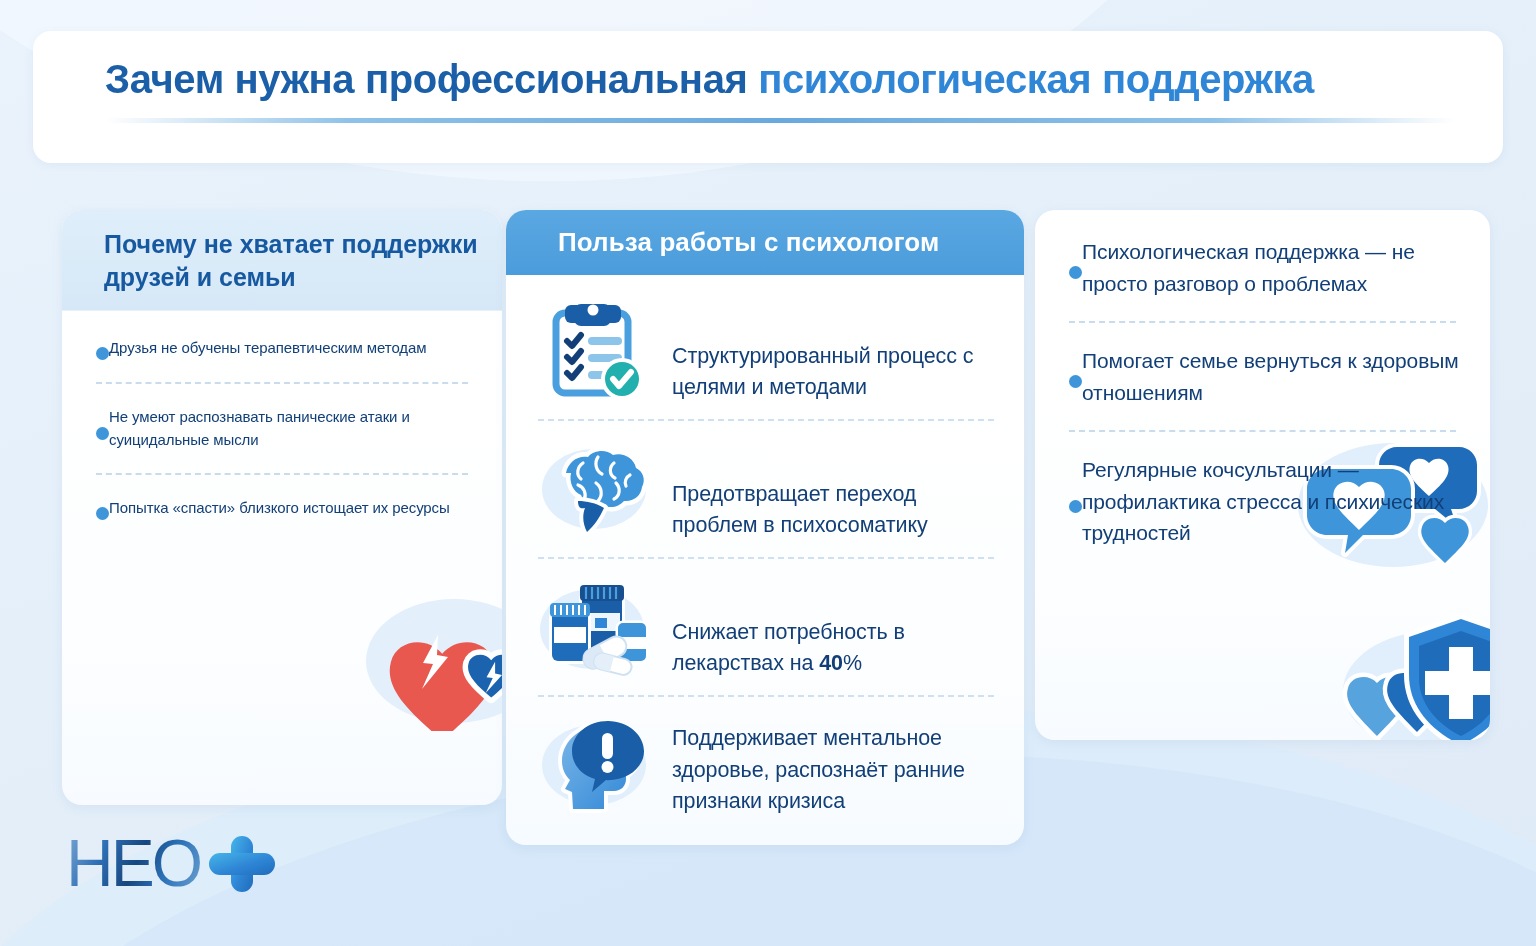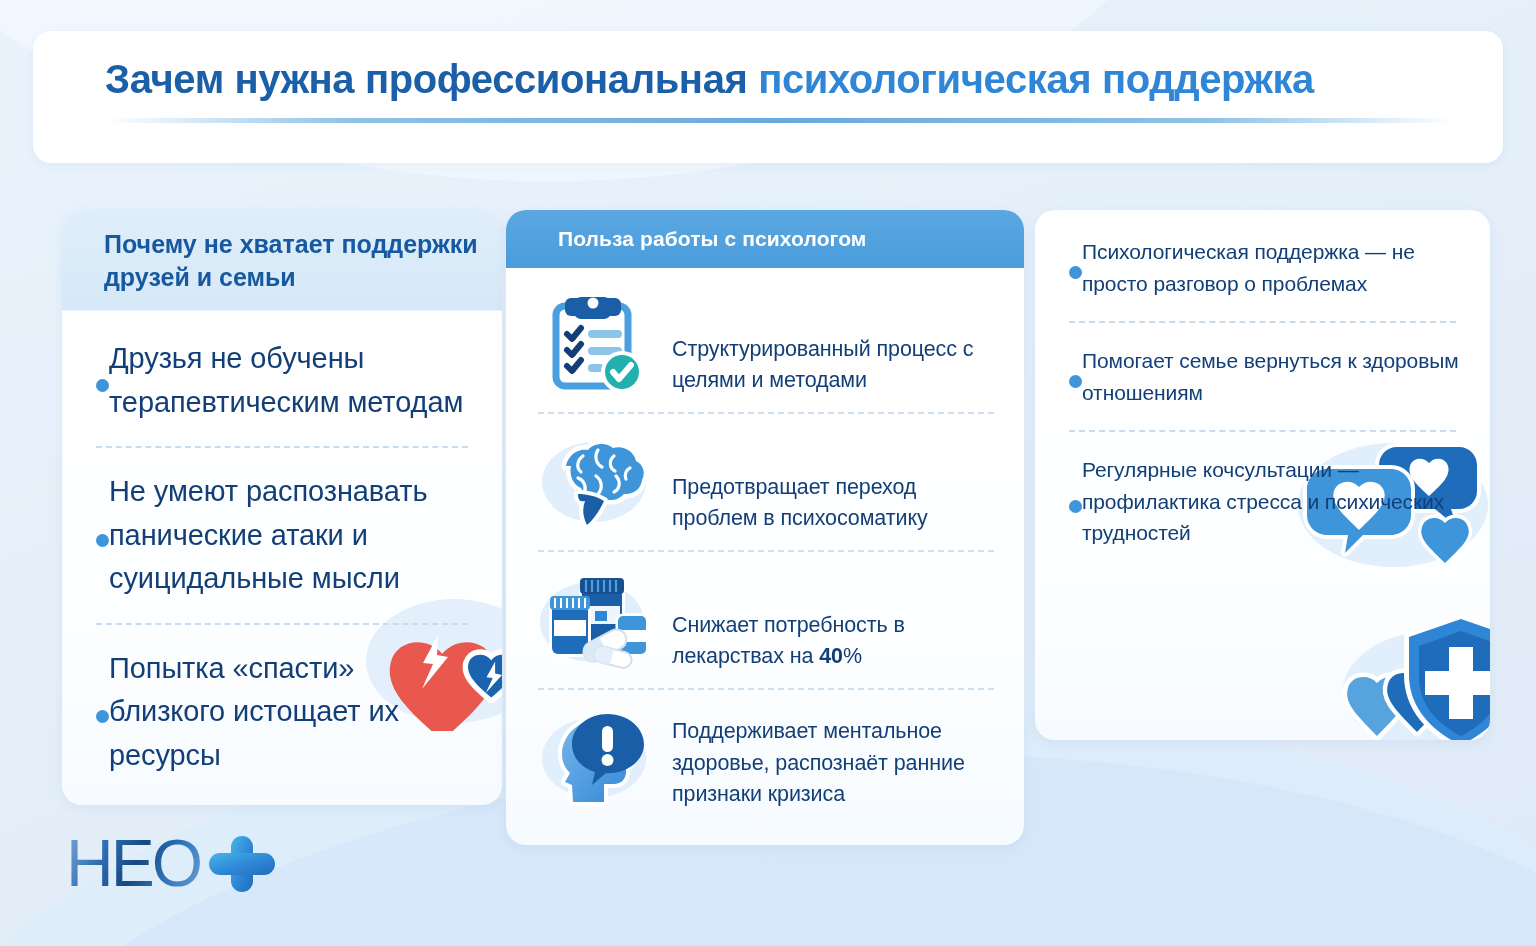--- a/index.html
+++ b/index.html
@@ -105,40 +105,40 @@
     font-weight: bold;
     line-height: 1.32;
     border-bottom: 1px solid #e6f1fa;
   }
   .hdr-side.one-line { padding-top: 20px; padding-bottom: 20px; }
 
   .hdr-mid {
     background: linear-gradient(180deg,#5aa8e2 0%, #4b9cdc 100%);
     padding: 17px 0 17px 52px;
     color: #ffffff;
-    font-size: 21px;
+    font-size: 26px;
     font-weight: bold;
     letter-spacing: .1px;
   }
 
   .body { padding: 0; position: relative; }
 
   
   .blist { padding: 26px 30px 0 34px; position: relative; z-index: 2; }
   .bitem { display: flex; align-items: center; }
   .bdot {
     flex: 0 0 auto;
     width: 13px; height: 13px;
     border-radius: 50%;
     background: #3e95d9;
     margin-top: 10px;
   }
   .btext {
     color: #123f77;
-    font-size: 29px;
+    font-size: 15px;
     line-height: 1.5;
     letter-spacing: -.1px;
   }
   .card-right .btext { font-size: 21px; }
   .divider {
     border-top: 2px dashed #c8dcee;
     margin: 22px 4px 22px 0;
   }
 
   

